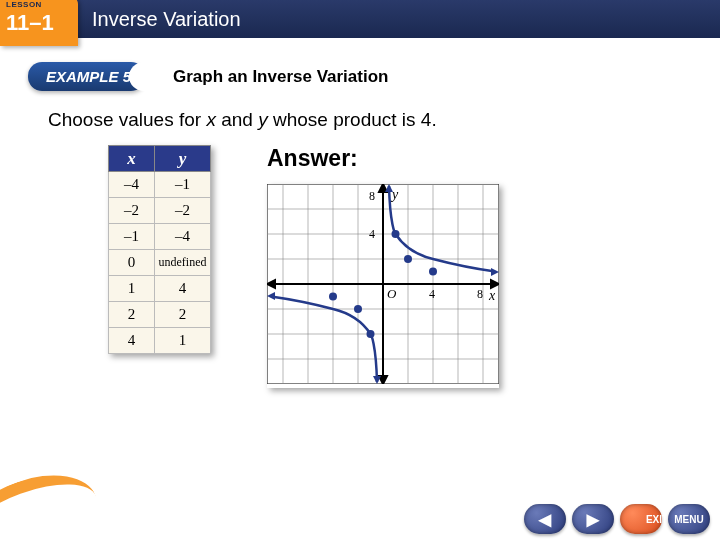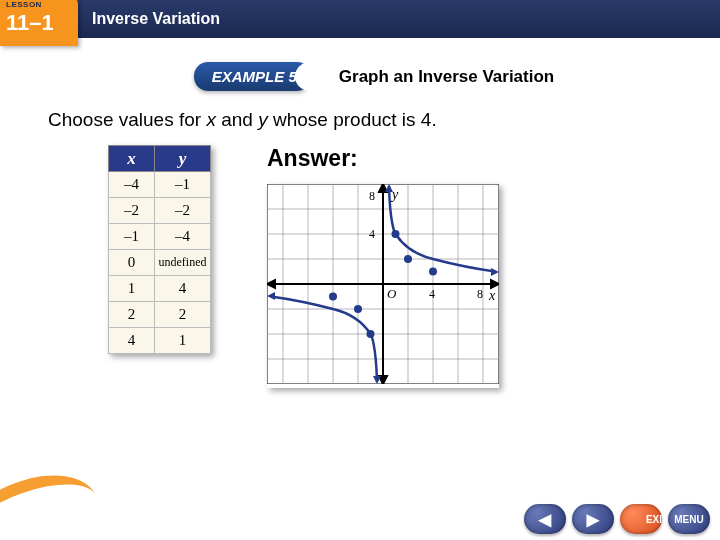--- a/index.html
+++ b/index.html
@@ -42,30 +42,29 @@
   .lesson-num {
     position: absolute;
     top: 14px;
     left: 6px;
     font-size: 22px;
     font-weight: bold;
     color: #fff;
   }
   .topic-title {
     color: #fff;
-    font-size: 16px;
+    font-size: 20px;
     margin-left: 92px;
-    font-weight: bold;
+    font-weight: normal;
   }
   .example-row {
     display: flex;
     align-items: center;
     margin-top: 24px;
     margin-left: 28px;
-    justify-content: center;
   }
   .example-badge {
     background: linear-gradient(180deg, #2a5aa8 0%, #1a3a70 100%);
     color: #fff;
     font-weight: bold;
     font-style: italic;
     padding: 6px 14px 6px 18px;
     border-radius: 14px;
     font-size: 15px;
     position: relative;

